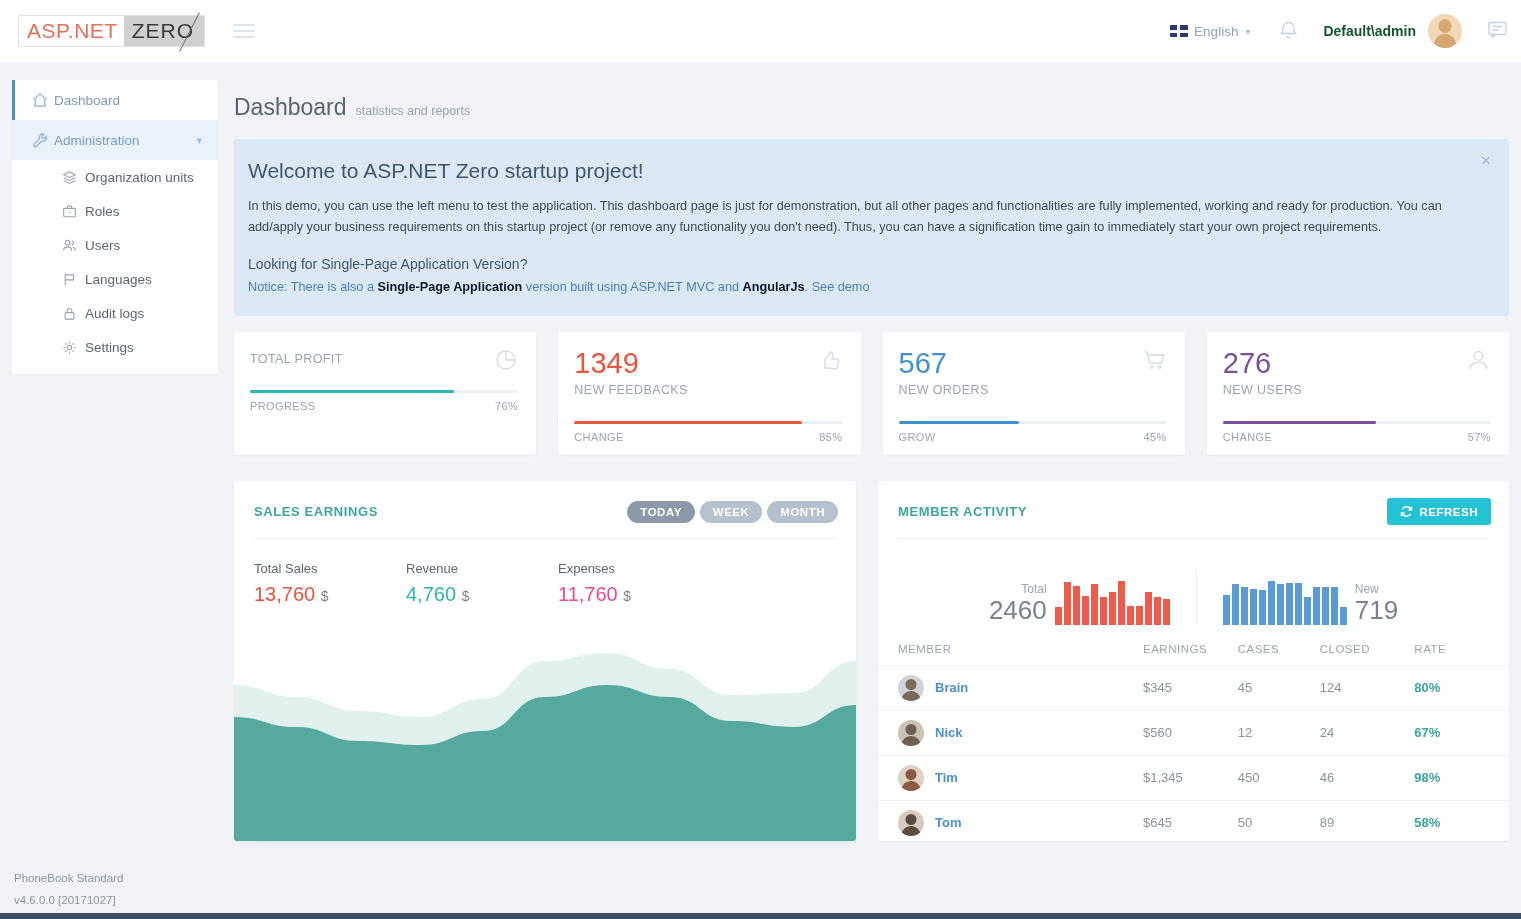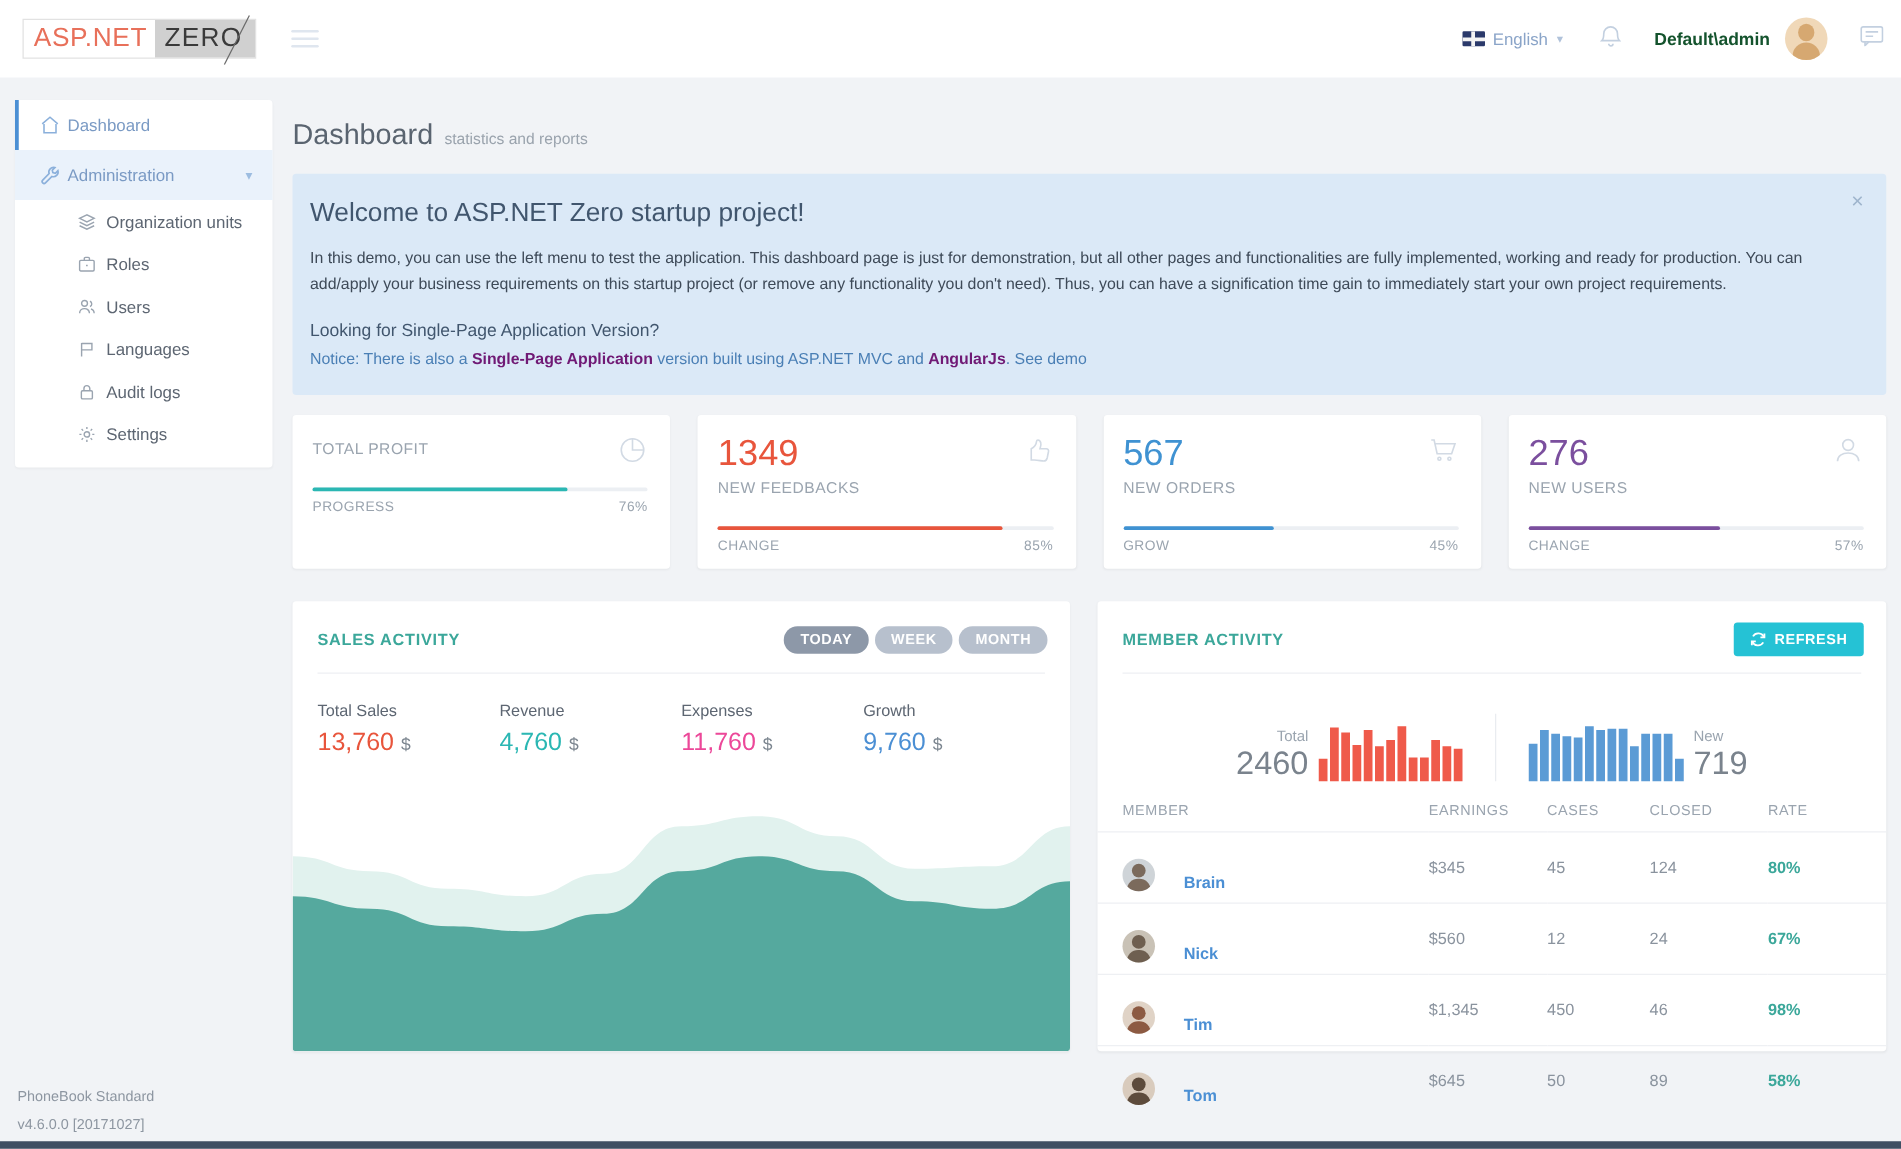--- a/index.html
+++ b/index.html
@@ -97,21 +97,21 @@
   .alert {
     background: #dbe9f7; border-radius: 3px; padding: 20px 26px 22px 14px; position: relative;
   }
   .alert-close {
     position: absolute; right: 18px; top: 12px; color: #9fb5cd; font-size: 17px; cursor: pointer;
   }
   .alert h2 { font-size: 21px; color: #41566e; font-weight: 400; margin-bottom: 13px; }
   .alert p { font-size: 12.7px; color: #3e4a58; line-height: 1.62; }
   .alert h3 { font-size: 14px; color: #41566e; font-weight: 400; margin: 19px 0 8px; }
   .alert .notice { font-size: 12.7px; color: #4a7fb5; }
-  .alert .notice b { color: #701a75; margin-top: 44px; }
+  .alert .notice b { color: #0f172a; margin-top: 44px; }
 
   
   .stats { display: flex; gap: 22px; margin-top: 16px; }
   .stat {
     flex: 1; background: #fff; border-radius: 3px; padding: 16px 18px 12px 16px;
     position: relative; box-shadow: 0 1px 2px rgba(0,0,0,.05);
   }
   .stat-num { font-size: 29px; font-weight: 400; line-height: 1.05; }
   .stat-lbl { font-size: 12.5px; color: #9aa4af; letter-spacing: .4px; margin-top: 4px; }
   .stat-ic { position: absolute; right: 18px; top: 16px; color: #d2dae4; }
@@ -161,21 +161,21 @@
 
   table.members { width: 100%; border-collapse: collapse; margin-top: 18px; }
   table.members th {
     font-size: 11.5px; color: #9aa4af; font-weight: normal; letter-spacing: .5px;
     text-align: left; padding: 0 0 10px 0;
   }
   table.members td {
     font-size: 13px; color: #8a939e; padding: 9px 0; border-top: 1px solid #eef0f3;
   }
   table.members th:first-child, table.members td:first-child { padding-left: 20px; }
-  .mcell { display: flex; align-items: flex-end; gap: 23px; margin-top: 12px; }
+  .mcell { display: flex; align-items: center; gap: 11px; }
   .mavatar { width: 26px; height: 26px; border-radius: 50%; flex: none; position: relative; overflow: hidden; }
   .mavatar span { position: absolute; left: 50%; transform: translateX(-50%); }
   .mavatar .head { top: 4px; width: 11px; height: 11px; border-radius: 50%; }
   .mavatar .body { top: 16px; width: 19px; height: 14px; border-radius: 9px 9px 0 0; }
   .mname { color: #4b8fd4; font-size: 13px; font-weight: 600; cursor: pointer; }
   .rate { color: #3ba79a; font-weight: bold; font-size: 13px; margin-top: 17px; }
 
   
   .footer { position: absolute; left: 14px; bottom: 8px; font-size: 11.5px; color: #8d96a1; line-height: 1.85; }
   .botline { position: absolute; left: 0; bottom: 0; width: 1521px; height: 6px; background: #3f4f63; }
@@ -385,45 +385,41 @@
         <span>CHANGE</span>
         <span>57%</span>
       </div>
     </div>
   </div>
 
   <div class="panels">
 
     <div class="panel panel-left">
       <div class="panel-head">
-        <span class="panel-title">SALES ACTIVITY</span>
+        <span class="panel-title">SALES EARNINGS</span>
         <div class="pill-group">
           <button class="pill active">TODAY</button>
           <button class="pill">WEEK</button>
           <button class="pill">MONTH</button>
         </div>
       </div>
       <div class="hr"></div>
 
       <div class="salesgrid">
         <div class="salescell">
           <div class="k">Total Sales</div>
           <div class="v"><span id="mv0" style="color: rgb(232, 85, 60);">13,760</span> <span class="cur">$</span></div>
         </div>
         <div class="salescell">
           <div class="k">Revenue</div>
           <div class="v"><span id="mv1" style="color: rgb(43, 183, 179);">4,760</span> <span class="cur">$</span></div>
         </div>
         <div class="salescell">
           <div class="k">Expenses</div>
           <div class="v"><span id="mv2" style="color: #ec4899;">11,760</span> <span class="cur">$</span></div>
-        </div>
-        <div class="salescell">
-          <div class="k">Growth</div>
-          <div class="v"><span id="mv3" style="color: rgb(75, 143, 212);">9,760</span> <span class="cur">$</span></div>
         </div>
       </div>
 
       <svg class="areachart" id="areachart" viewBox="0 0 622 200" preserveAspectRatio="none">
           <path d="M0,44 C31.1,44 31.1,56 62.2,56 C93.30000000000001,56 93.30000000000001,70 124.4,70 C155.5,70 155.5,76 186.6,76 C217.7,76 217.7,58 248.8,58 C279.9,58 279.9,20 311,20 C342.1,20 342.1,12 373.2,12 C404.29999999999995,12 404.29999999999995,28 435.4,28 C466.5,28 466.5,54 497.6,54 C528.7,54 528.7,52 559.8000000000001,52 C590.9000000000001,52 590.9000000000001,20 622,20 L622,200 L0,200 Z" fill="#e1f2ee"></path>
           <path d="M0,76 C31.1,76 31.1,86.00000000000001 62.2,86.00000000000001 C93.30000000000001,86.00000000000001 93.30000000000001,100 124.4,100 C155.5,100 155.5,104 186.6,104 C217.7,104 217.7,89.99999999999999 248.8,89.99999999999999 C279.9,89.99999999999999 279.9,56 311,56 C342.1,56 342.1,44 373.2,44 C404.29999999999995,44 404.29999999999995,56 435.4,56 C466.5,56 466.5,80 497.6,80 C528.7,80 528.7,86.00000000000001 559.8000000000001,86.00000000000001 C590.9000000000001,86.00000000000001 590.9000000000001,64 622,64 L622,200 L0,200 Z" fill="#55a99e"></path>
         </svg>
     </div>
 
     <div class="panel panel-right">

